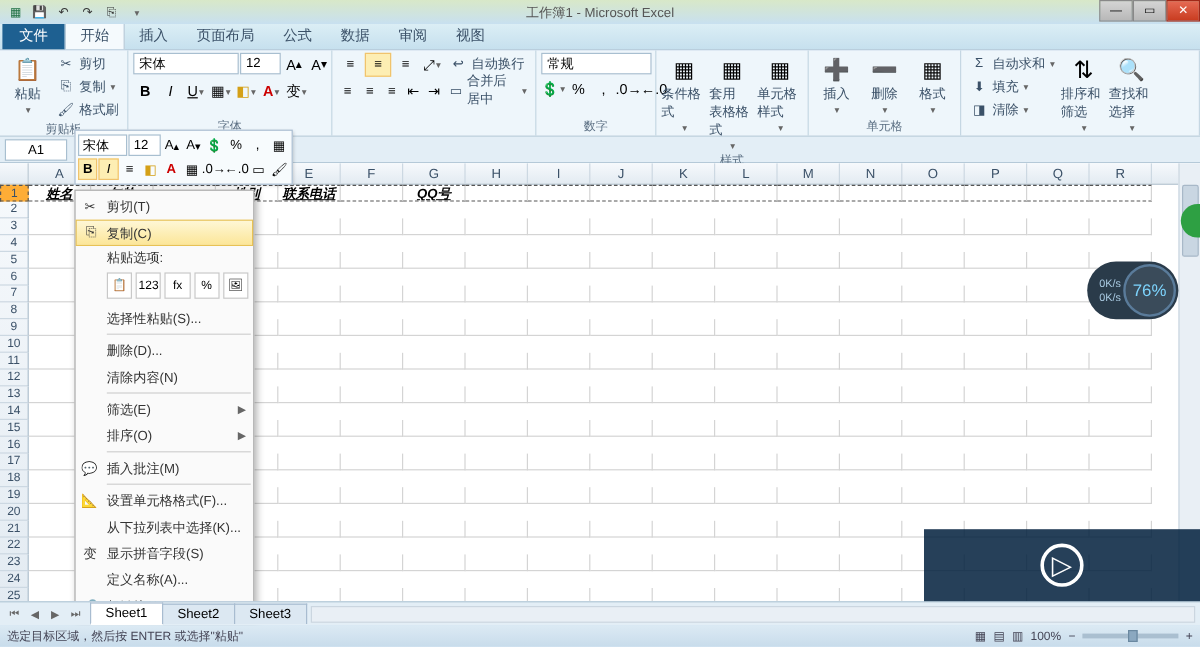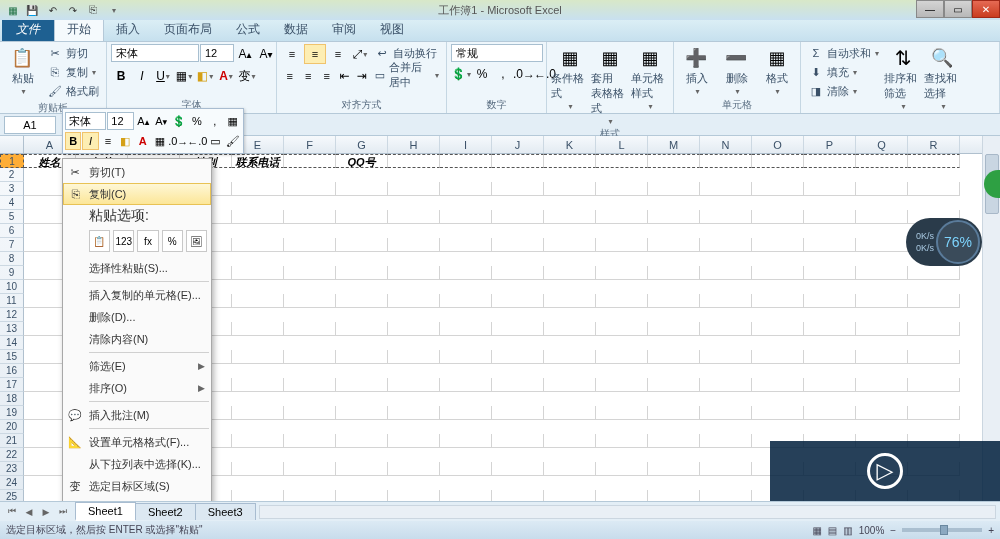--- a/index.html
+++ b/index.html
@@ -11,21 +11,21 @@
     .qat-btn { width: 18px; height: 16px; display: inline-flex; align-items: center; justify-content: center; font-size: 10px; color: #333; }
     .title-center { position: absolute; left: 50%; transform: translateX(-50%); font-size: 11px; color: #555; }
     .win-controls { position: absolute; right: 0; top: 0; display: flex; }
     .win-btn { width: 28px; height: 18px; display: flex; align-items: center; justify-content: center; font-size: 10px; }
     .win-min { background: linear-gradient(#d4d4d4,#b8b8b8); border: 1px solid #888; }
     .win-max { background: linear-gradient(#d4d4d4,#b8b8b8); border: 1px solid #888; }
     .win-close { background: linear-gradient(#e56a54,#c93c20); border: 1px solid #a02818; color: #fff; }
     
     
     .tabs { height: 22px; background: linear-gradient(#dbeef5,#c6e0ee); display: flex; align-items: flex-end; padding-left: 2px; border-bottom: 1px solid #b5c9d8; }
-    .tab-file { background: #1e6091; color: #fff; padding: 3px 14px; font-size: 12px; border-radius: 2px 2px 0 0; font-style: italic; }
+    .tab-file { background: #1e6091; color: #fff; padding: 3px 14px; font-size: 12px; border-radius: 2px 2px 0 0; }
     .tab { padding: 3px 12px; font-size: 12px; color: #3b5168; cursor: pointer; }
     .tab.active { background: #f5fafd; border: 1px solid #b5c9d8; border-bottom: none; }
     
     
     .ribbon { height: 72px; background: #eef6fb; border-bottom: 1px solid #b5c9d8; display: flex; }
     .ribbon-group { border-right: 1px solid #c5d7e3; padding: 2px 4px 0 4px; display: flex; flex-direction: column; }
     .ribbon-group-content { flex: 1; display: flex; gap: 2px; align-items: flex-start; }
     .ribbon-group-label { font-size: 10px; color: #5a6e82; text-align: center; padding: 1px 0; }
     .big-btn { width: 38px; display: flex; flex-direction: column; align-items: center; gap: 1px; padding-top: 2px; }
     .big-btn .icon { width: 24px; height: 24px; display: flex; align-items: center; justify-content: center; font-size: 18px; }
@@ -48,21 +48,21 @@
     .mini-row { display: flex; align-items: center; gap: 1px; height: 20px; }
     .mini-combo { height: 18px; background: #fff; border: 1px solid #a8bfd0; display: inline-flex; align-items: center; padding: 0 2px 0 3px; font-size: 11px; }
     .mini-btn { width: 18px; height: 18px; display: inline-flex; align-items: center; justify-content: center; font-size: 11px; border: 1px solid transparent; }
     .mini-btn.active { border-color: #f0c36d; background: #fdeeb3; }
     
     .context-menu { position: absolute; left: 62px; top: 158px; width: 150px; background: #fafafa; border: 1px solid #a8a8a8; box-shadow: 2px 2px 6px rgba(0,0,0,0.3); padding: 2px 0; }
     .ctx-item { height: 22px; display: flex; align-items: center; padding: 0 6px 0 26px; font-size: 11px; color: #333; position: relative; }
     .ctx-item.hover { background: linear-gradient(#fef7d6,#fce698); border: 1px solid #e8c254; padding-left: 25px; }
     .ctx-icon { position: absolute; left: 4px; width: 16px; height: 16px; display: flex; align-items: center; justify-content: center; font-size: 11px; }
     .ctx-sep { height: 1px; background: #d0d0d0; margin: 2px 2px 2px 26px; }
-    .ctx-header { font-size: 14px; color: #333; padding: 2px 6px 2px 26px; }
+    .ctx-header { font-size: 11px; color: #333; padding: 2px 6px 2px 26px; }
     .ctx-submenu-arrow { position: absolute; right: 6px; font-size: 9px; color: #666; }
     .paste-opts { display: flex; gap: 3px; padding: 3px 4px 5px 26px; }
     .paste-opt { width: 24px; height: 22px; border: 1px solid #c8c8c8; background: #fff; display: flex; align-items: center; justify-content: center; font-size: 10px; }
     
     
     .grid-area { position: absolute; left: 0; top: 136px; right: 0; bottom: 38px; background: #fff; overflow: hidden; }
     .col-headers { position: absolute; top: 0; left: 24px; right: 18px; height: 18px; display: flex; background: linear-gradient(#f6f9fc,#e3ebf2); border-bottom: 1px solid #b0c0ce; }
     .col-h { width: 52px; border-right: 1px solid #ccd8e2; text-align: center; font-size: 11px; color: #3b5168; line-height: 18px; }
     .corner { position: absolute; left: 0; top: 0; width: 24px; height: 18px; background: linear-gradient(#f6f9fc,#e3ebf2); border-right: 1px solid #b0c0ce; border-bottom: 1px solid #b0c0ce; }
     .row-headers { position: absolute; top: 18px; left: 0; width: 24px; bottom: 0; background: linear-gradient(#f6f9fc,#e3ebf2); }
@@ -205,21 +205,20 @@
         <span class="align-btn">≡</span>
         <span class="tool-btn">⇤</span>
         <span class="tool-btn">⇥</span>
         <span class="small-btn">
             <span class="sm-icon">▭</span>
             <span>合并后居中</span>
             <span class="dd">▾</span>
           </span>
       </div>
     </div>
-    <div class="ribbon-group-label">对齐方式</div>
   </div>
 
   <div class="ribbon-group" style="width:100px">
     <div class="ribbon-group-content" style="flex-direction:column;gap:2px">
       <span class="combo" style="width:92px">常规</span>
       <div class="btn-row">
         <span class="tool-btn">💲<span class="dd">▾</span></span>
         <span class="tool-btn">%</span>
         <span class="tool-btn">,</span>
         <span class="tool-btn">.0→</span>
@@ -911,23 +910,20 @@
     <div class="paste-opt">123</div>
     <div class="paste-opt">fx</div>
     <div class="paste-opt">%</div>
     <div class="paste-opt">🖼</div>
   </div>
   <div class="ctx-item">
       <span>选择性粘贴(S)...</span>
     </div>
   <div class="ctx-sep"></div>
   <div class="ctx-item">
-      <span>插入复制的单元格(E)...</span>
-    </div>
-  <div class="ctx-item">
       <span>删除(D)...</span>
     </div>
   <div class="ctx-item">
       <span>清除内容(N)</span>
     </div>
   <div class="ctx-sep"></div>
   <div class="ctx-item">
       <span>筛选(E)</span>
       <span class="ctx-submenu-arrow">▶</span>
     </div>
@@ -943,21 +939,21 @@
   <div class="ctx-sep"></div>
   <div class="ctx-item">
       <span class="ctx-icon">📐</span>
       <span>设置单元格格式(F)...</span>
     </div>
   <div class="ctx-item">
       <span>从下拉列表中选择(K)...</span>
     </div>
   <div class="ctx-item">
       <span class="ctx-icon">变</span>
-      <span>选定目标区域(S)</span>
+      <span>显示拼音字段(S)</span>
     </div>
   <div class="ctx-item">
       <span>定义名称(A)...</span>
     </div>
   <div class="ctx-item">
       <span class="ctx-icon">🔗</span>
       <span>超链接(I)...</span>
     </div>
 </div>
 

